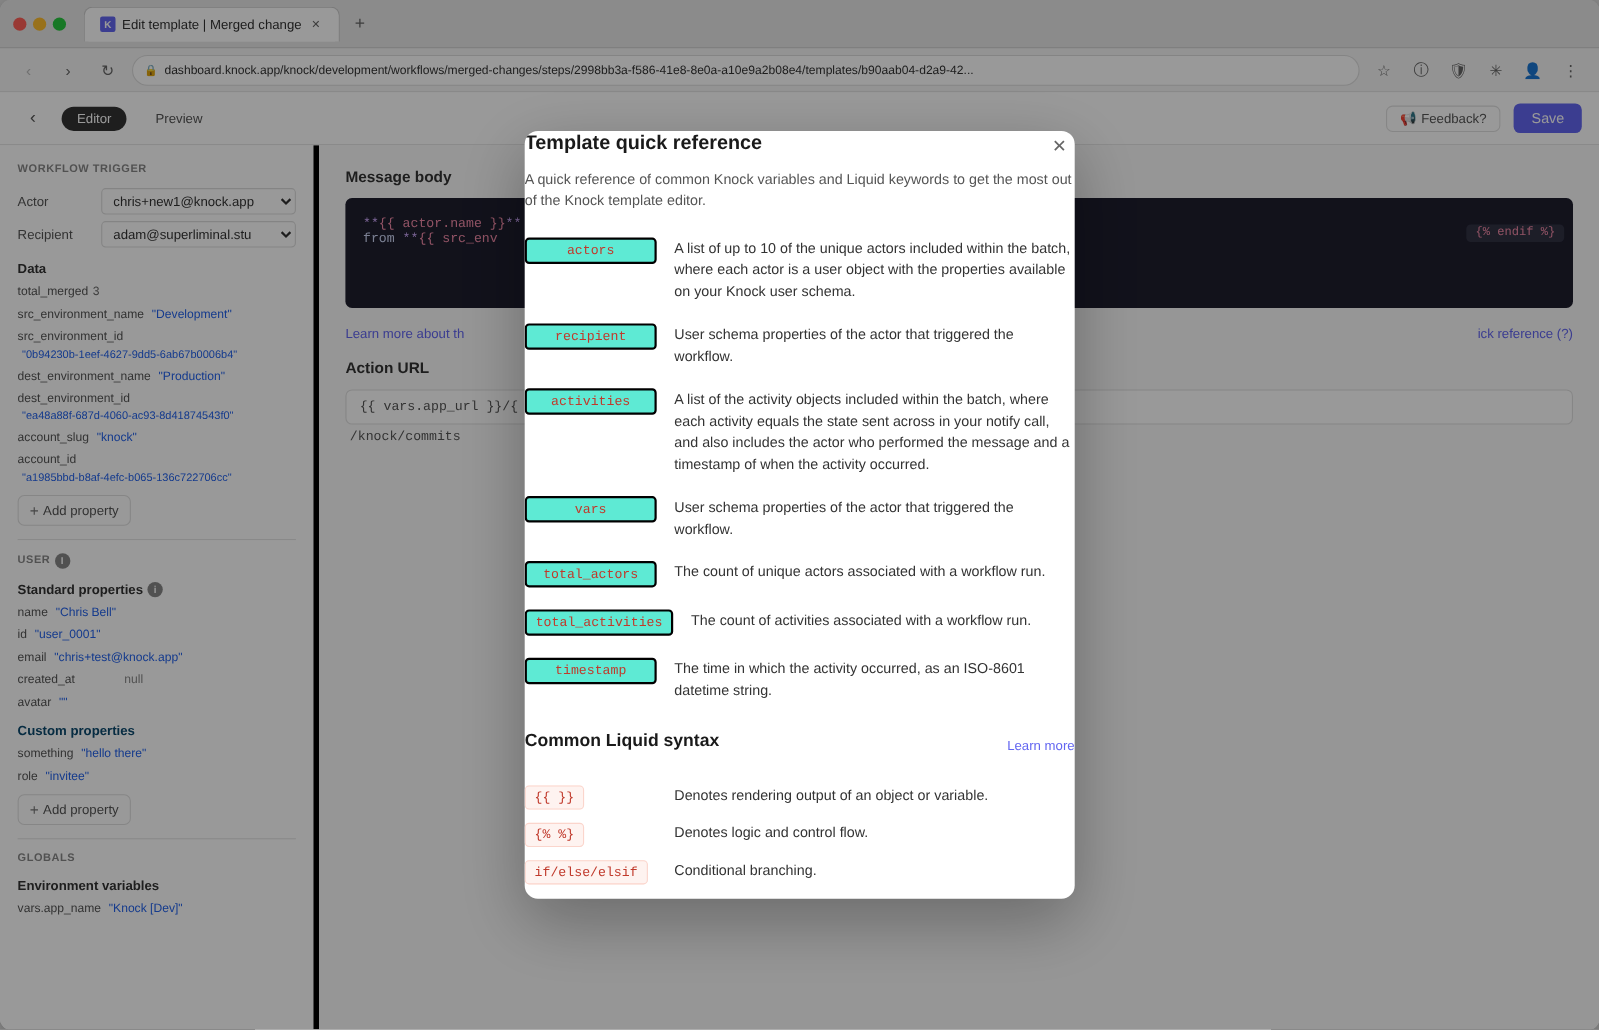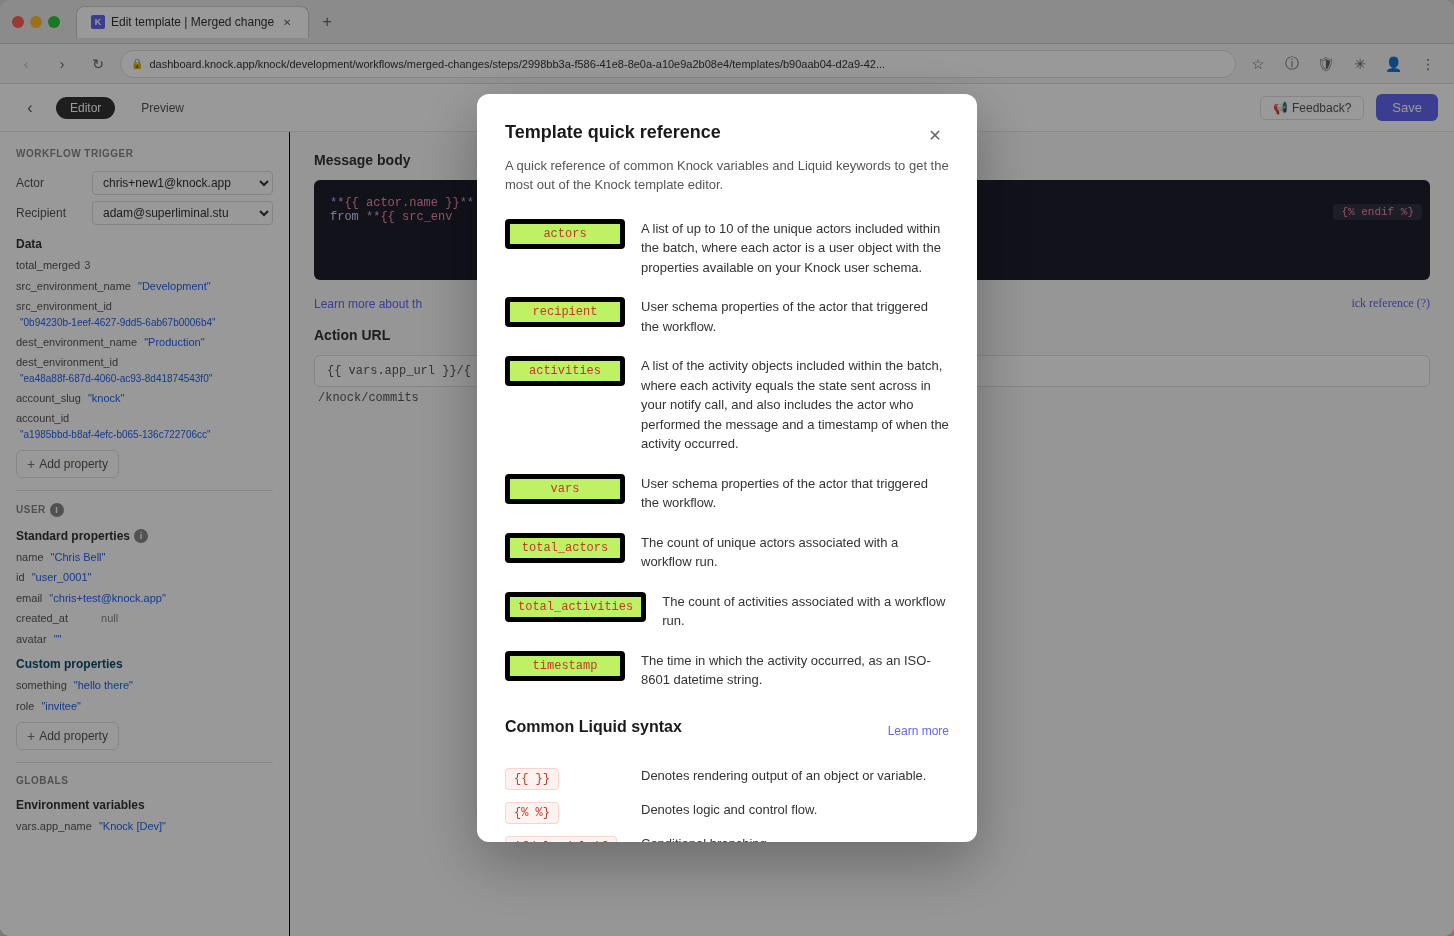--- a/index.html
+++ b/index.html
@@ -204,21 +204,21 @@
       display: flex;
       flex: 1;
       overflow: hidden;
     }
 
     
     .sidebar {
       width: 290px;
       min-width: 290px;
       background: #fff;
-      border-right: 1px solid #000000;
+      border-right: 5px solid #000000;
       overflow-y: auto;
       padding: 16px;
     }
 
     .section-header {
       font-size: 10px;
       font-weight: 600;
       color: #888;
       text-transform: uppercase;
       letter-spacing: 0.5px;
@@ -403,41 +403,39 @@
       text-decoration: none;
       cursor: pointer;
       text-align: center;
     }
 
     .quick-ref-link {
       font-size: 12px;
       color: #6366f1;
       text-decoration: none;
       cursor: pointer;
-      font-family: Liberation Serif, serif;
     }
 
     
     .modal-overlay {
       position: fixed;
       top: 0; left: 0; right: 0; bottom: 0;
       background: rgba(0,0,0,0.4);
       display: flex;
       align-items: center;
       justify-content: center;
       z-index: 1000;
     }
 
     .modal {
       background: #fff;
       border-radius: 12px;
       width: 500px;
       max-height: 80vh;
       overflow-y: auto;
-      padding: 28px;
       position: relative;
       box-shadow: 0 20px 60px rgba(0,0,0,0.3);
     }
 
     .modal-header {
       display: flex;
       align-items: flex-start;
       justify-content: space-between;
       margin-bottom: 6px;
     }
@@ -465,22 +463,22 @@
     }
 
     .ref-item {
       display: flex;
       gap: 16px;
       margin-bottom: 20px;
       align-items: flex-start;
     }
 
     .ref-tag {
-      background: #bef264;
-      border: 5px solid #000000;
+      background: #5eead4;
+      border: 2px solid #000000;
       color: #c0392b;
       font-family: 'Courier New', monospace;
       font-size: 12px;
       padding: 3px 8px;
       border-radius: 4px;
       min-width: 120px;
       text-align: center;
       white-space: nowrap;
     }
 
@@ -654,21 +652,21 @@
         <div class="data-item">
           <span class="key">name</span> <span class="str-val">"Chris Bell"</span>
         </div>
         <div class="data-item">
           <span class="key">id</span> <span class="str-val">"user_0001"</span>
         </div>
         <div class="data-item">
           <span class="key">email</span> <span class="str-val">"chris+test@knock.app"</span>
         </div>
         <div class="data-item">
-          <span class="key">created_at</span> <span style="color:#888;margin-left:8px;padding-left:22px;">null</span>
+          <span class="key">created_at</span> <span style="color:#888;margin-left:20px;padding-left:22px;">null</span>
         </div>
         <div class="data-item">
           <span class="key">avatar</span> <span class="str-val">""</span>
         </div>
 
         <div class="custom-props-header" style="margin-top:10px;">Custom properties</div>
 
         <div class="data-item">
           <span class="key">something</span> <span class="str-val">"hello there"</span>
         </div>

